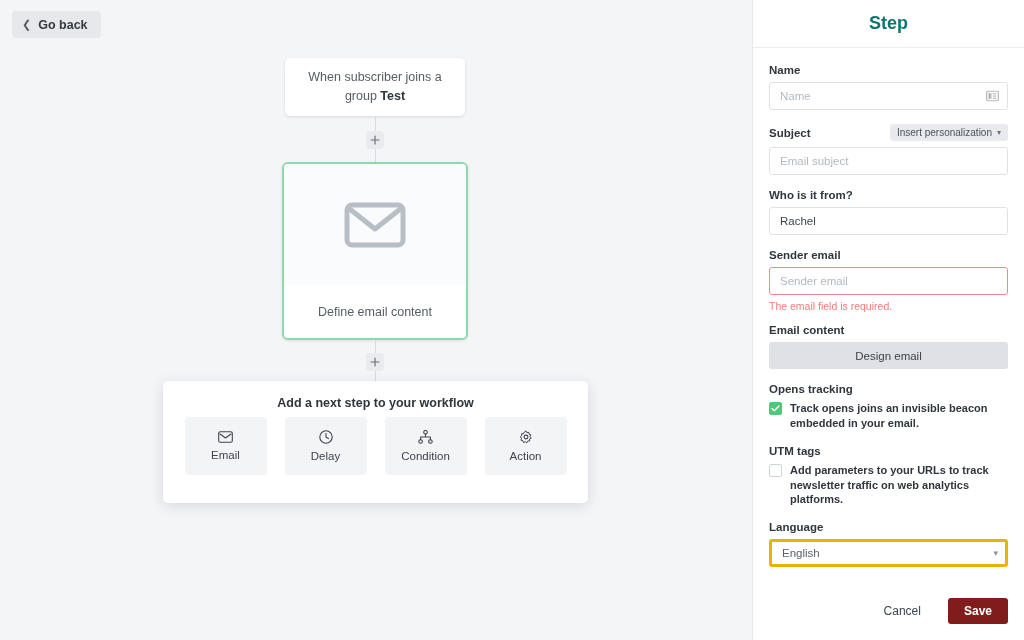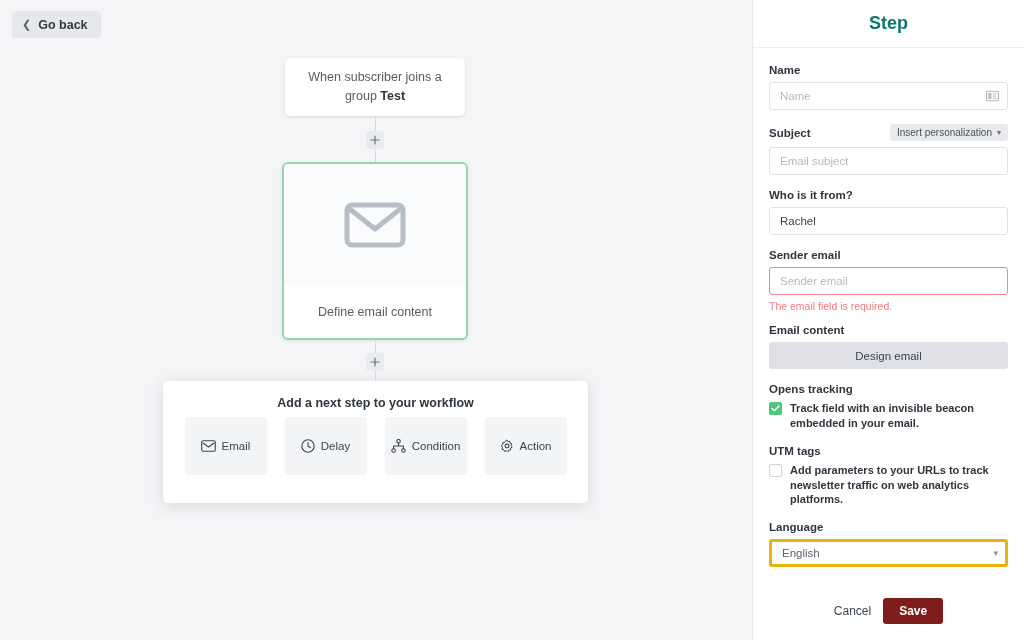--- a/index.html
+++ b/index.html
@@ -102,21 +102,21 @@
     font-size: 12.5px; font-weight: bold; color: #2f363d;
     margin-bottom: 7px;
   }
   .next-step-options {
     display: flex; justify-content: center; gap: 18px;
   }
   .opt {
     width: 82px; height: 58px;
     background: #f3f4f6;
     border: none; border-radius: 4px;
-    display: flex; 
+    display: flex; flex-direction: column;
     align-items: center; justify-content: center; gap: 6px;
     cursor: pointer;
     font-family: "Liberation Sans", sans-serif;
   }
   .opt .opt-label { font-size: 11.5px; color: #3c444d; }
   .opt svg { display: block; }
 
   
   .panel {
     position: relative;
@@ -219,21 +219,21 @@
     font-size: 11.5px; color: #5b636b;
     background: #fff;
     font-family: "Liberation Sans", sans-serif;
     appearance: none; -webkit-appearance: none;
     outline: none; cursor: pointer;
   }
 
   .panel-footer {
     flex: 0 0 auto;
     padding: 0 16px 16px 16px;
-    display: flex; align-items: center; justify-content: center; gap: 12px;
+    display: flex; align-items: center; justify-content: flex-end; gap: 27px;
   }
   .cancel-btn {
     background: none; border: none;
     font-size: 12px; color: #3c444d; cursor: pointer;
     font-family: "Liberation Sans", sans-serif;
     padding: 0;
   }
   .save-btn {
     background: #7f1d1d; border: none; border-radius: 3px;
     padding: 0 16px; height: 26px;
@@ -371,21 +371,21 @@
       <button class="design-btn">Design email</button>
 
       
       <div class="field-label mt14">Opens tracking</div>
       <div class="check-row">
         <span class="cbox on">
           <svg width="9" height="7" viewBox="0 0 9 7">
             <path d="M1 3.6 L3.3 5.8 L8 1" fill="none" stroke="#ffffff" stroke-width="1.4" stroke-linecap="round" stroke-linejoin="round"></path>
           </svg>
         </span>
-        <span class="check-text">Track field with an invisible beacon embedded in your email.</span>
+        <span class="check-text">Track opens joins an invisible beacon embedded in your email.</span>
       </div>
 
       
       <div class="field-label mt14">UTM tags</div>
       <div class="check-row">
         <span class="cbox off"></span>
         <span class="check-text">Add parameters to your URLs to track newsletter traffic on web analytics platforms.</span>
       </div>
 
       

